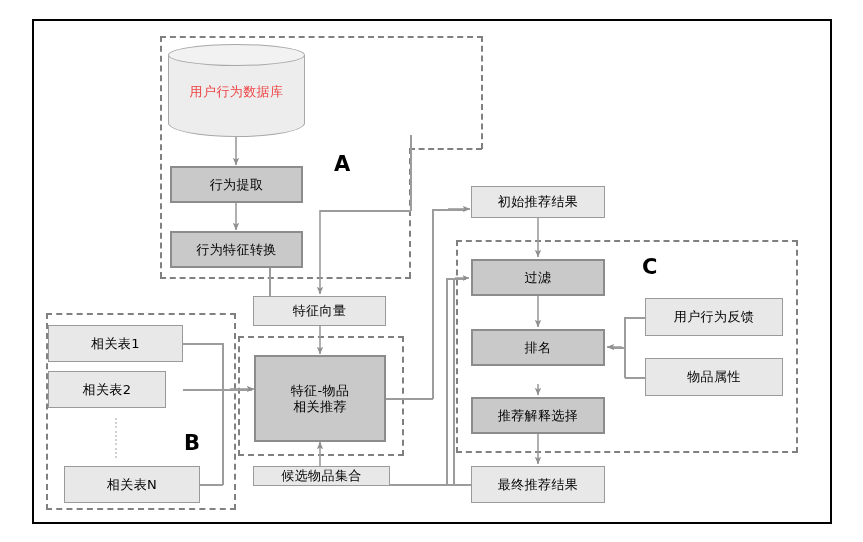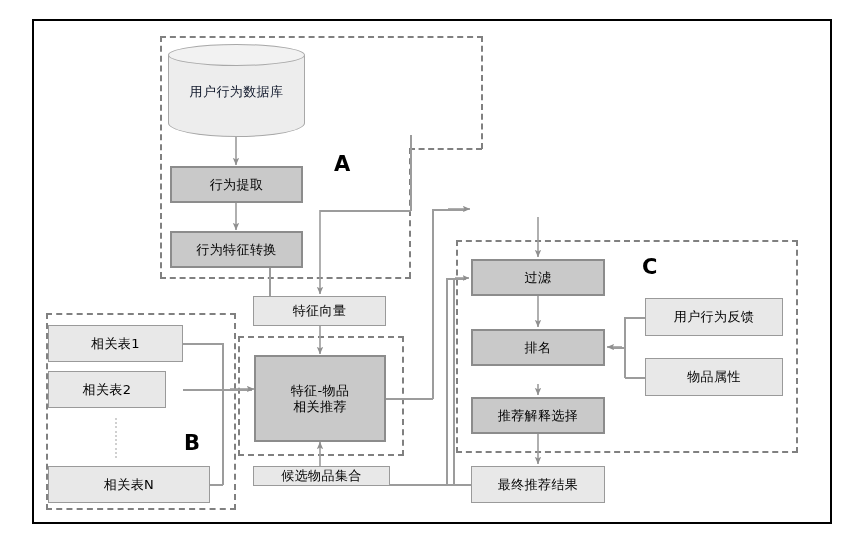--- a/index.html
+++ b/index.html
@@ -54,21 +54,21 @@
     background:#f2f2f2;
     border:1px solid #a8a8a8;
     border-radius:50%/50%;
     box-sizing:border-box;
   }
   .cyl .lbl{
     position:absolute;left:0;right:0;top:50%;
     transform:translateY(-45%);
     text-align:center;
     font-size:13px;
-    color:#0f172a;
+    color:#ef4444;
     letter-spacing:.4px;
   }
   
   .dash{
     position:absolute;
     box-sizing:border-box;
     border:2px dashed #808080;
     background:transparent;
   }
   .dash-seg{
@@ -217,27 +217,28 @@
   <div class="node dark" style="left:170px;top:166px;width:133px;height:37px;">行为提取</div>
 
   <div class="node dark" style="left:170px;top:231px;width:133px;height:37px;">行为特征转换</div>
 
   <div class="node light" style="left:253px;top:296px;width:133px;height:30px;">特征向量</div>
 
   <div class="node light" style="left:48px;top:325px;width:135px;height:37px;">相关表1</div>
 
   <div class="node light" style="left:48px;top:371px;width:118px;height:37px;">相关表2</div>
 
-  <div class="node light" style="left:48px;top:466px;width:162px;height:37px;">相关表N</div>
+  <div class="node light" style="left:64px;top:466px;width:136px;height:37px;">相关表N</div>
 
   <div class="node dark" style="left:254px;top:355px;width:132px;height:87px;">特征-物品
 相关推荐</div>
 
   <div class="node light" style="left:253px;top:466px;width:137px;height:20px;">候选物品集合</div>
 
+  <div class="node light" style="left:471px;top:186px;width:134px;height:32px;">初始推荐结果</div>
 
   <div class="node dark" style="left:471px;top:259px;width:134px;height:37px;">过滤</div>
 
   <div class="node dark" style="left:471px;top:329px;width:134px;height:37px;">排名</div>
 
   <div class="node dark" style="left:471px;top:397px;width:134px;height:37px;">推荐解释选择</div>
 
   <div class="node light" style="left:471px;top:466px;width:134px;height:37px;">最终推荐结果</div>
 
   <div class="node light" style="left:645px;top:298px;width:138px;height:38px;">用户行为反馈</div>

